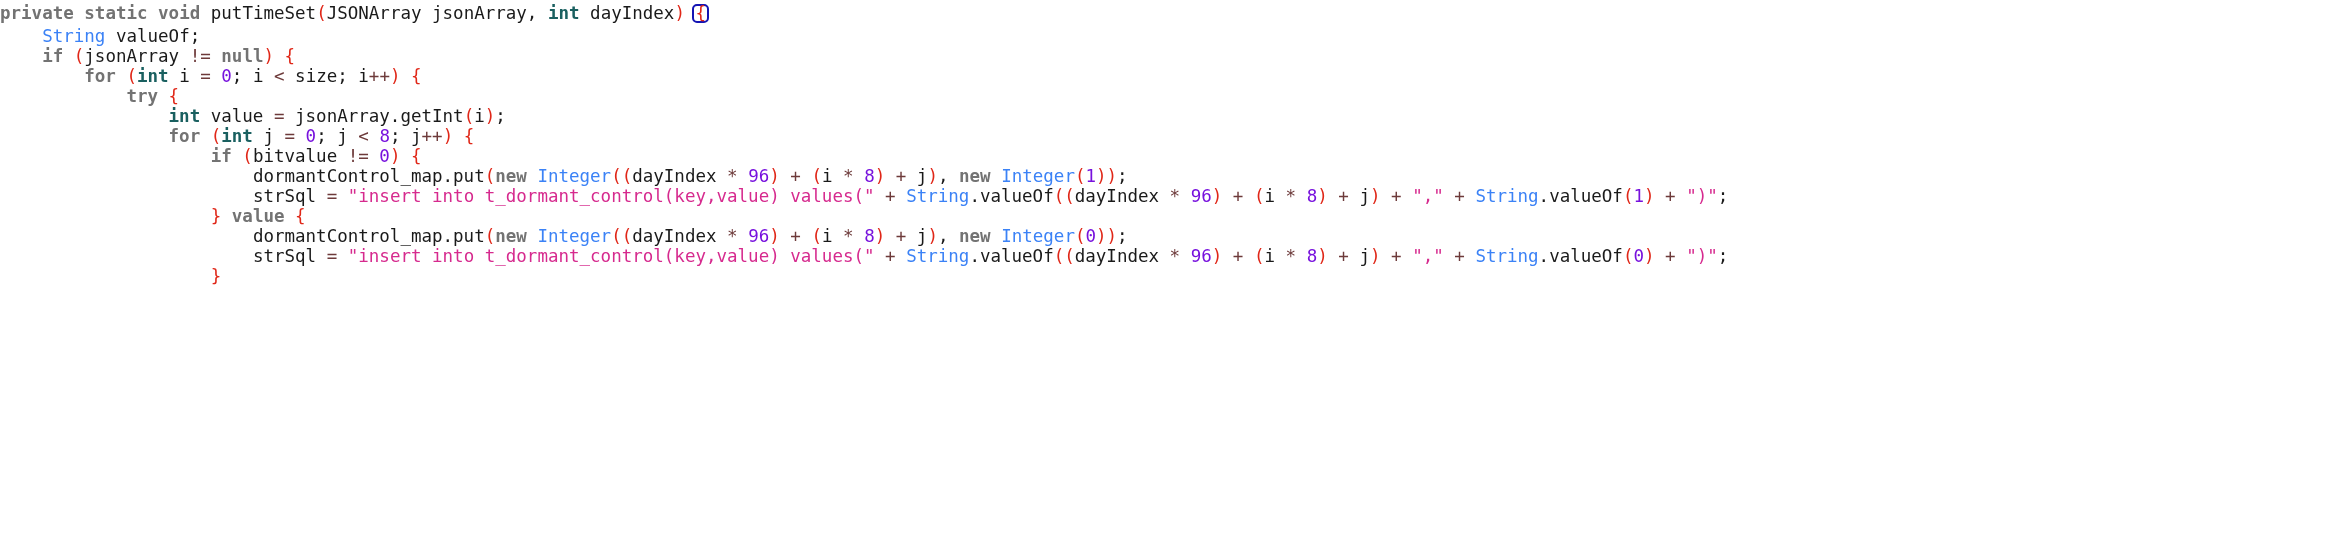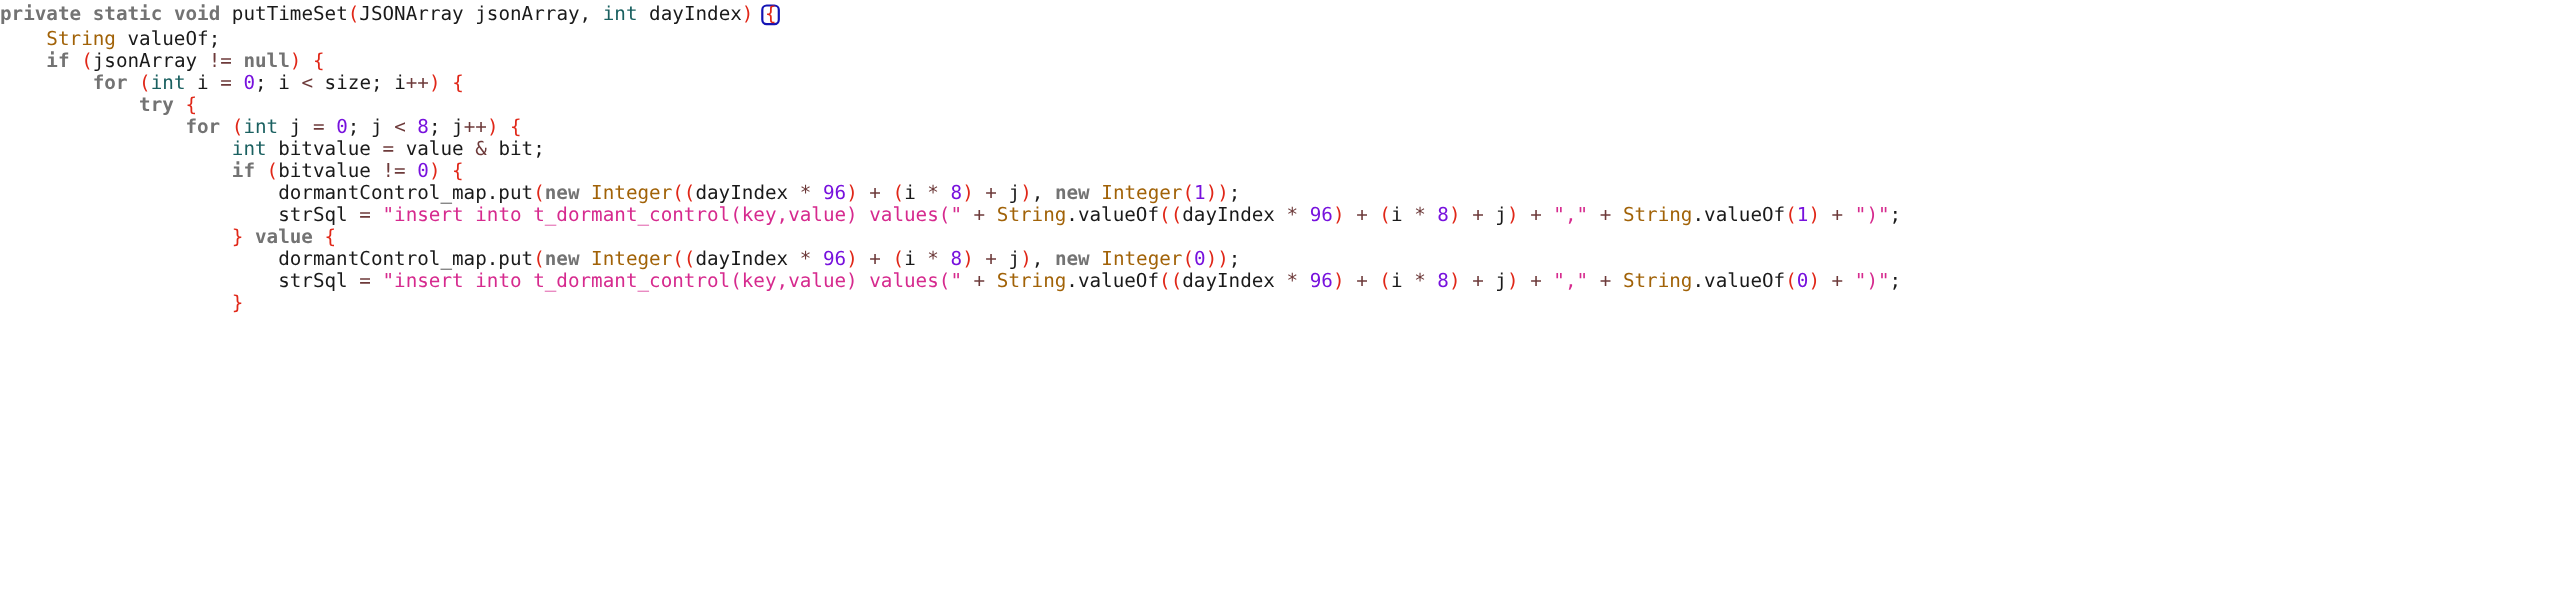--- a/index.html
+++ b/index.html
@@ -27,22 +27,22 @@
     font-size: 17.5px;
     white-space: pre;
     letter-spacing: 0px;
     color: #000000;
     font-family: "DejaVu Sans Mono", "Liberation Mono", monospace;
   }
   #code-editor > .code-line:first-child { padding-top: 3px; height: 23px; }
 
   
   .tok-kw       { color: #737373; font-weight: bold; }   
-  .tok-type     { color: #1a6060; font-weight: normal; }   
-  .tok-cls      { color: #a16207; }                      
+  .tok-type     { color: #1a6060; font-weight: bold; }   
+  .tok-cls      { color: #3b82f6; }                      
   .tok-punct    { color: #e02718; }                      
   .tok-num      { color: #7711dd; }                      
   .tok-op       { color: #6d3a3a; }                      
   .tok-str      { color: #d62a8e; }                      
   .tok-plain    { color: #1a1a1a; }
 
   .brace-match {
     display: inline-block;
     border: 2px solid #1414b4;
     border-radius: 5px;
@@ -55,22 +55,22 @@
 </style>
 </head>
 <body>
 
 <div id="code-editor">
     <div class="code-line"><span></span><span class="tok-kw">private</span><span class="tok-plain"> </span><span class="tok-kw">static</span><span class="tok-plain"> </span><span class="tok-kw">void</span><span class="tok-plain"> </span><span class="tok-plain">putTimeSet</span><span class="tok-punct">(</span><span class="tok-plain">JSONArray jsonArray, </span><span class="tok-type">int</span><span class="tok-plain"> dayIndex</span><span class="tok-punct">)</span><span class="tok-plain"> </span><span class="brace-match">{</span></div>
     <div class="code-line"><span>    </span><span class="tok-cls">String</span><span class="tok-plain"> valueOf;</span></div>
     <div class="code-line"><span>    </span><span class="tok-kw">if</span><span class="tok-plain"> </span><span class="tok-punct">(</span><span class="tok-plain">jsonArray </span><span class="tok-op">!=</span><span class="tok-plain"> </span><span class="tok-kw">null</span><span class="tok-punct">)</span><span class="tok-plain"> </span><span class="tok-punct">{</span></div>
     <div class="code-line"><span>        </span><span class="tok-kw">for</span><span class="tok-plain"> </span><span class="tok-punct">(</span><span class="tok-type">int</span><span class="tok-plain"> i </span><span class="tok-op">=</span><span class="tok-plain"> </span><span class="tok-num">0</span><span class="tok-plain">; i </span><span class="tok-op">&lt;</span><span class="tok-plain"> size; i</span><span class="tok-op">++</span><span class="tok-punct">)</span><span class="tok-plain"> </span><span class="tok-punct">{</span></div>
     <div class="code-line"><span>            </span><span class="tok-kw">try</span><span class="tok-plain"> </span><span class="tok-punct">{</span></div>
+    <div class="code-line"><span>                </span><span class="tok-type">int</span><span class="tok-plain"> value </span><span class="tok-op">=</span><span class="tok-plain"> jsonArray.getInt</span><span class="tok-punct">(</span><span class="tok-plain">i</span><span class="tok-punct">)</span><span class="tok-plain">;</span></div>
     <div class="code-line"><span>                </span><span class="tok-kw">for</span><span class="tok-plain"> </span><span class="tok-punct">(</span><span class="tok-type">int</span><span class="tok-plain"> j </span><span class="tok-op">=</span><span class="tok-plain"> </span><span class="tok-num">0</span><span class="tok-plain">; j </span><span class="tok-op">&lt;</span><span class="tok-plain"> </span><span class="tok-num">8</span><span class="tok-plain">; j</span><span class="tok-op">++</span><span class="tok-punct">)</span><span class="tok-plain"> </span><span class="tok-punct">{</span></div>
-    <div class="code-line"><span>                    </span><span class="tok-type">int</span><span class="tok-plain"> bitvalue </span><span class="tok-op">=</span><span class="tok-plain"> value </span><span class="tok-op">&amp;</span><span class="tok-plain"> bit;</span></div>
     <div class="code-line"><span>                    </span><span class="tok-kw">if</span><span class="tok-plain"> </span><span class="tok-punct">(</span><span class="tok-plain">bitvalue </span><span class="tok-op">!=</span><span class="tok-plain"> </span><span class="tok-num">0</span><span class="tok-punct">)</span><span class="tok-plain"> </span><span class="tok-punct">{</span></div>
     <div class="code-line"><span>                        </span><span class="tok-plain">dormantControl_map.put</span><span class="tok-punct">(</span><span class="tok-kw">new</span><span class="tok-plain"> </span><span class="tok-cls">Integer</span><span class="tok-punct">((</span><span class="tok-plain">dayIndex </span><span class="tok-op">*</span><span class="tok-plain"> </span><span class="tok-num">96</span><span class="tok-punct">)</span><span class="tok-plain"> </span><span class="tok-op">+</span><span class="tok-plain"> </span><span class="tok-punct">(</span><span class="tok-plain">i </span><span class="tok-op">*</span><span class="tok-plain"> </span><span class="tok-num">8</span><span class="tok-punct">)</span><span class="tok-plain"> </span><span class="tok-op">+</span><span class="tok-plain"> j</span><span class="tok-punct">)</span><span class="tok-plain">, </span><span class="tok-kw">new</span><span class="tok-plain"> </span><span class="tok-cls">Integer</span><span class="tok-punct">(</span><span class="tok-num">1</span><span class="tok-punct">))</span><span class="tok-plain">;</span></div>
     <div class="code-line"><span>                        </span><span class="tok-plain">strSql </span><span class="tok-op">=</span><span class="tok-plain"> </span><span class="tok-str">"insert into t_dormant_control(key,value) values("</span><span class="tok-plain"> </span><span class="tok-op">+</span><span class="tok-plain"> </span><span class="tok-cls">String</span><span class="tok-plain">.valueOf</span><span class="tok-punct">((</span><span class="tok-plain">dayIndex </span><span class="tok-op">*</span><span class="tok-plain"> </span><span class="tok-num">96</span><span class="tok-punct">)</span><span class="tok-plain"> </span><span class="tok-op">+</span><span class="tok-plain"> </span><span class="tok-punct">(</span><span class="tok-plain">i </span><span class="tok-op">*</span><span class="tok-plain"> </span><span class="tok-num">8</span><span class="tok-punct">)</span><span class="tok-plain"> </span><span class="tok-op">+</span><span class="tok-plain"> j</span><span class="tok-punct">)</span><span class="tok-plain"> </span><span class="tok-op">+</span><span class="tok-plain"> </span><span class="tok-str">","</span><span class="tok-plain"> </span><span class="tok-op">+</span><span class="tok-plain"> </span><span class="tok-cls">String</span><span class="tok-plain">.valueOf</span><span class="tok-punct">(</span><span class="tok-num">1</span><span class="tok-punct">)</span><span class="tok-plain"> </span><span class="tok-op">+</span><span class="tok-plain"> </span><span class="tok-str">")"</span><span class="tok-plain">;</span></div>
     <div class="code-line"><span>                    </span><span class="tok-punct">}</span><span class="tok-plain"> </span><span class="tok-kw">value</span><span class="tok-plain"> </span><span class="tok-punct">{</span></div>
     <div class="code-line"><span>                        </span><span class="tok-plain">dormantControl_map.put</span><span class="tok-punct">(</span><span class="tok-kw">new</span><span class="tok-plain"> </span><span class="tok-cls">Integer</span><span class="tok-punct">((</span><span class="tok-plain">dayIndex </span><span class="tok-op">*</span><span class="tok-plain"> </span><span class="tok-num">96</span><span class="tok-punct">)</span><span class="tok-plain"> </span><span class="tok-op">+</span><span class="tok-plain"> </span><span class="tok-punct">(</span><span class="tok-plain">i </span><span class="tok-op">*</span><span class="tok-plain"> </span><span class="tok-num">8</span><span class="tok-punct">)</span><span class="tok-plain"> </span><span class="tok-op">+</span><span class="tok-plain"> j</span><span class="tok-punct">)</span><span class="tok-plain">, </span><span class="tok-kw">new</span><span class="tok-plain"> </span><span class="tok-cls">Integer</span><span class="tok-punct">(</span><span class="tok-num">0</span><span class="tok-punct">))</span><span class="tok-plain">;</span></div>
     <div class="code-line"><span>                        </span><span class="tok-plain">strSql </span><span class="tok-op">=</span><span class="tok-plain"> </span><span class="tok-str">"insert into t_dormant_control(key,value) values("</span><span class="tok-plain"> </span><span class="tok-op">+</span><span class="tok-plain"> </span><span class="tok-cls">String</span><span class="tok-plain">.valueOf</span><span class="tok-punct">((</span><span class="tok-plain">dayIndex </span><span class="tok-op">*</span><span class="tok-plain"> </span><span class="tok-num">96</span><span class="tok-punct">)</span><span class="tok-plain"> </span><span class="tok-op">+</span><span class="tok-plain"> </span><span class="tok-punct">(</span><span class="tok-plain">i </span><span class="tok-op">*</span><span class="tok-plain"> </span><span class="tok-num">8</span><span class="tok-punct">)</span><span class="tok-plain"> </span><span class="tok-op">+</span><span class="tok-plain"> j</span><span class="tok-punct">)</span><span class="tok-plain"> </span><span class="tok-op">+</span><span class="tok-plain"> </span><span class="tok-str">","</span><span class="tok-plain"> </span><span class="tok-op">+</span><span class="tok-plain"> </span><span class="tok-cls">String</span><span class="tok-plain">.valueOf</span><span class="tok-punct">(</span><span class="tok-num">0</span><span class="tok-punct">)</span><span class="tok-plain"> </span><span class="tok-op">+</span><span class="tok-plain"> </span><span class="tok-str">")"</span><span class="tok-plain">;</span></div>
     <div class="code-line"><span>                    </span><span class="tok-punct">}</span></div>
   </div>
 
 </body></html>

